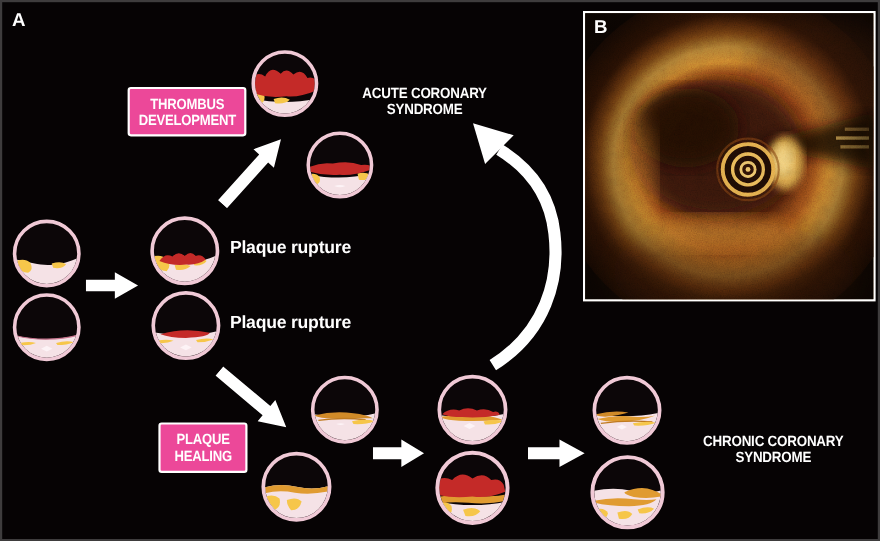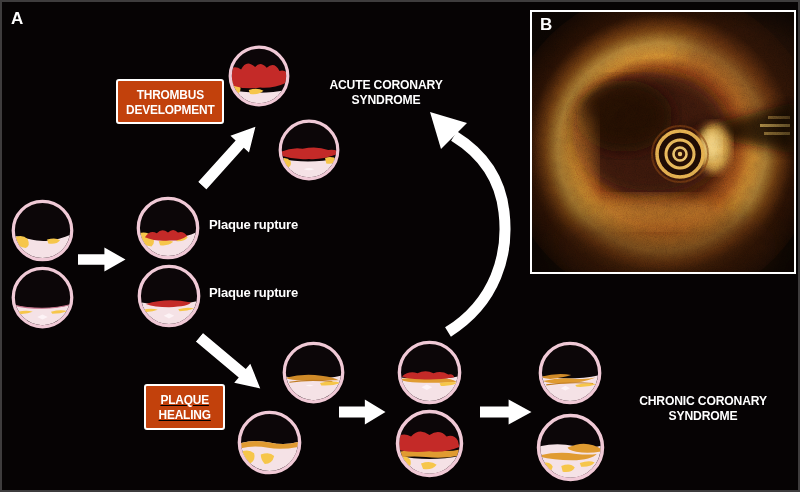--- a/index.html
+++ b/index.html
@@ -4,27 +4,27 @@
 <style>
   html,body{margin:0;padding:0;background:#000;}
   #fig{
     position:relative;width:800px;height:492px;box-sizing:border-box;
     background:#060304;border:2px solid #3e3c3d;overflow:hidden;
     font-family:"Liberation Sans", sans-serif;
   }
   .abs{position:absolute;}
   .wtxt{color:#fff;font-weight:bold;}
   .panel-label{font-size:17px;letter-spacing:0;}
-  .flow-label{font-size:13px;letter-spacing:-0.2px;white-space:nowrap;}
+  .flow-label{font-size:16px;letter-spacing:-0.2px;white-space:nowrap;}
   .outcome{
     text-align:center;font-size:13.5px;line-height:14.5px;letter-spacing:-0.2px;
     transform:scaleX(.9);transform-origin:center;white-space:nowrap;
   }
   .labelbox{
-    box-sizing:border-box;border:2px solid #fff;border-radius:3px;background:#c2410c;
+    box-sizing:border-box;border:2px solid #fff;border-radius:3px;background:#ec4899;
     display:flex;align-items:center;justify-content:center;text-align:center;
   }
   .labelbox .inner{
     color:#fff;font-weight:bold;font-size:13.5px;line-height:15px;
     letter-spacing:-0.2px;transform:scaleX(.88);white-space:nowrap;
   }
   .vessel{position:absolute;}
   .arrow{position:absolute;}
   #panelB{
     box-sizing:border-box;left:528px;top:8px;width:266px;height:264px;
@@ -223,21 +223,21 @@
       </svg>
     </div>
 
   <div class="abs labelbox" style="left:114px;top:77px;width:108px;height:45px;">
     <div class="inner">
       <div>THROMBUS</div>
       <div>DEVELOPMENT</div>
     </div>
   </div>
 
-  <div class="abs labelbox" style="left:142px;top:382px;width:81px;height:46px;text-decoration:underline;">
+  <div class="abs labelbox" style="left:142px;top:382px;width:81px;height:46px;">
     <div class="inner">
       <div>PLAQUE</div>
       <div>HEALING</div>
     </div>
   </div>
 
   <span class="abs wtxt flow-label" style="left:207px;top:215px;">Plaque rupture</span>
   <span class="abs wtxt flow-label" style="left:207px;top:283px;">Plaque rupture</span>
 
   <div class="abs wtxt outcome" style="left:314px;top:76px;width:140px;">

